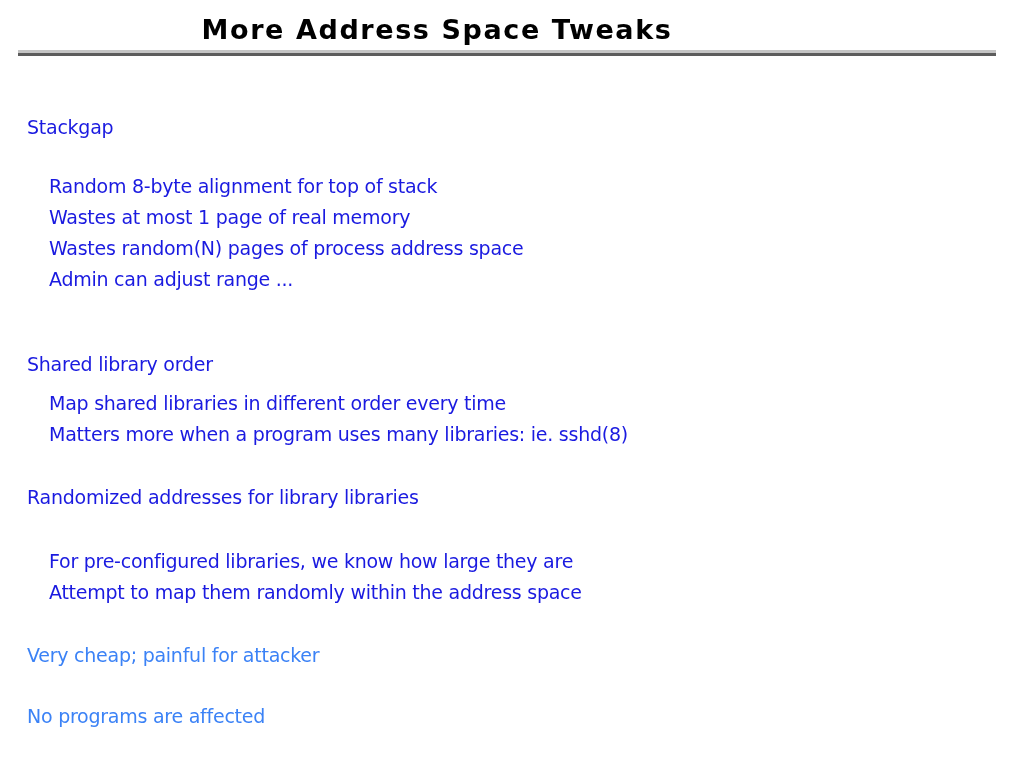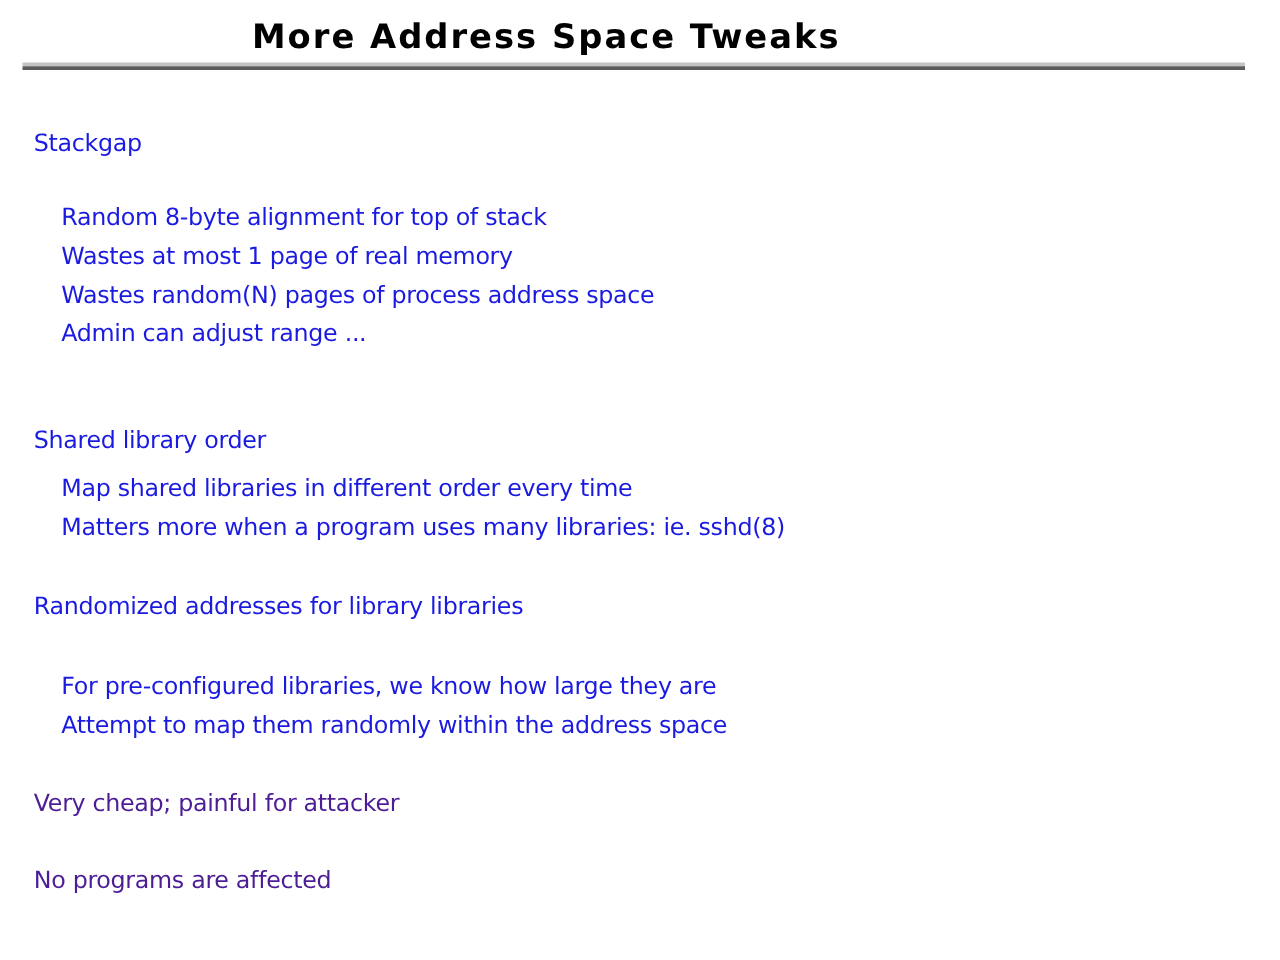--- a/index.html
+++ b/index.html
@@ -60,40 +60,40 @@
     top: 3px;
     width: 100%;
     height: 3px;
     background: #5c5c5c;
   }
 
   
   .content {
     position: absolute;
     left: 0;
-    top: 0;
+    top: 12px;
     width: 1024px;
     height: 744px;
   }
 
   .bullet-line {
     position: absolute;
     font-family: "DejaVu Sans", sans-serif;
     font-size: 19px;
     font-weight: 400;
     line-height: 24px;
     white-space: nowrap;
     letter-spacing: -0.25px;
   }
 
   .lvl1 { left: 27px; }
   .lvl2 { left: 49px; }
 
   .c-blue { color: #1a1ae0; }
-  .c-red  { color: #4c1d95; text-align: center; }
+  .c-red  { color: #3b82f6; text-align: center; }
 </style>
 </head>
 <body>
 
 <div id="slide">
 
   <div class="slide-title">More Address Space Tweaks</div>
 
   <div class="title-rule">
     <div class="rule-light"></div>

